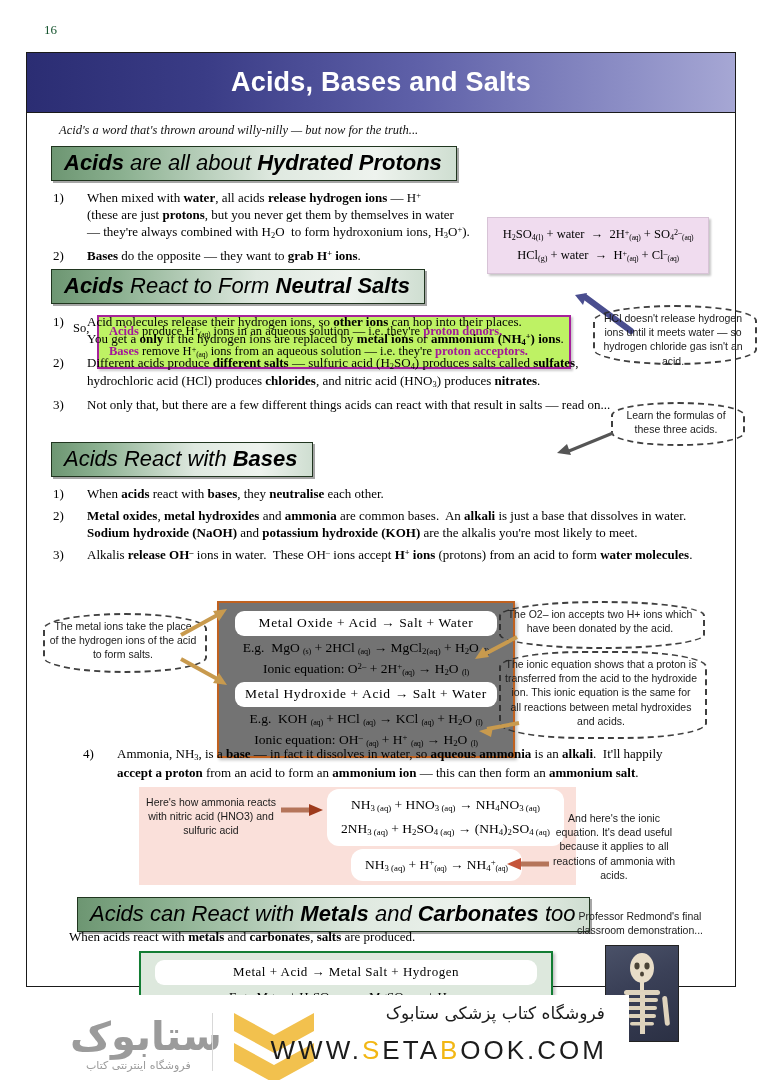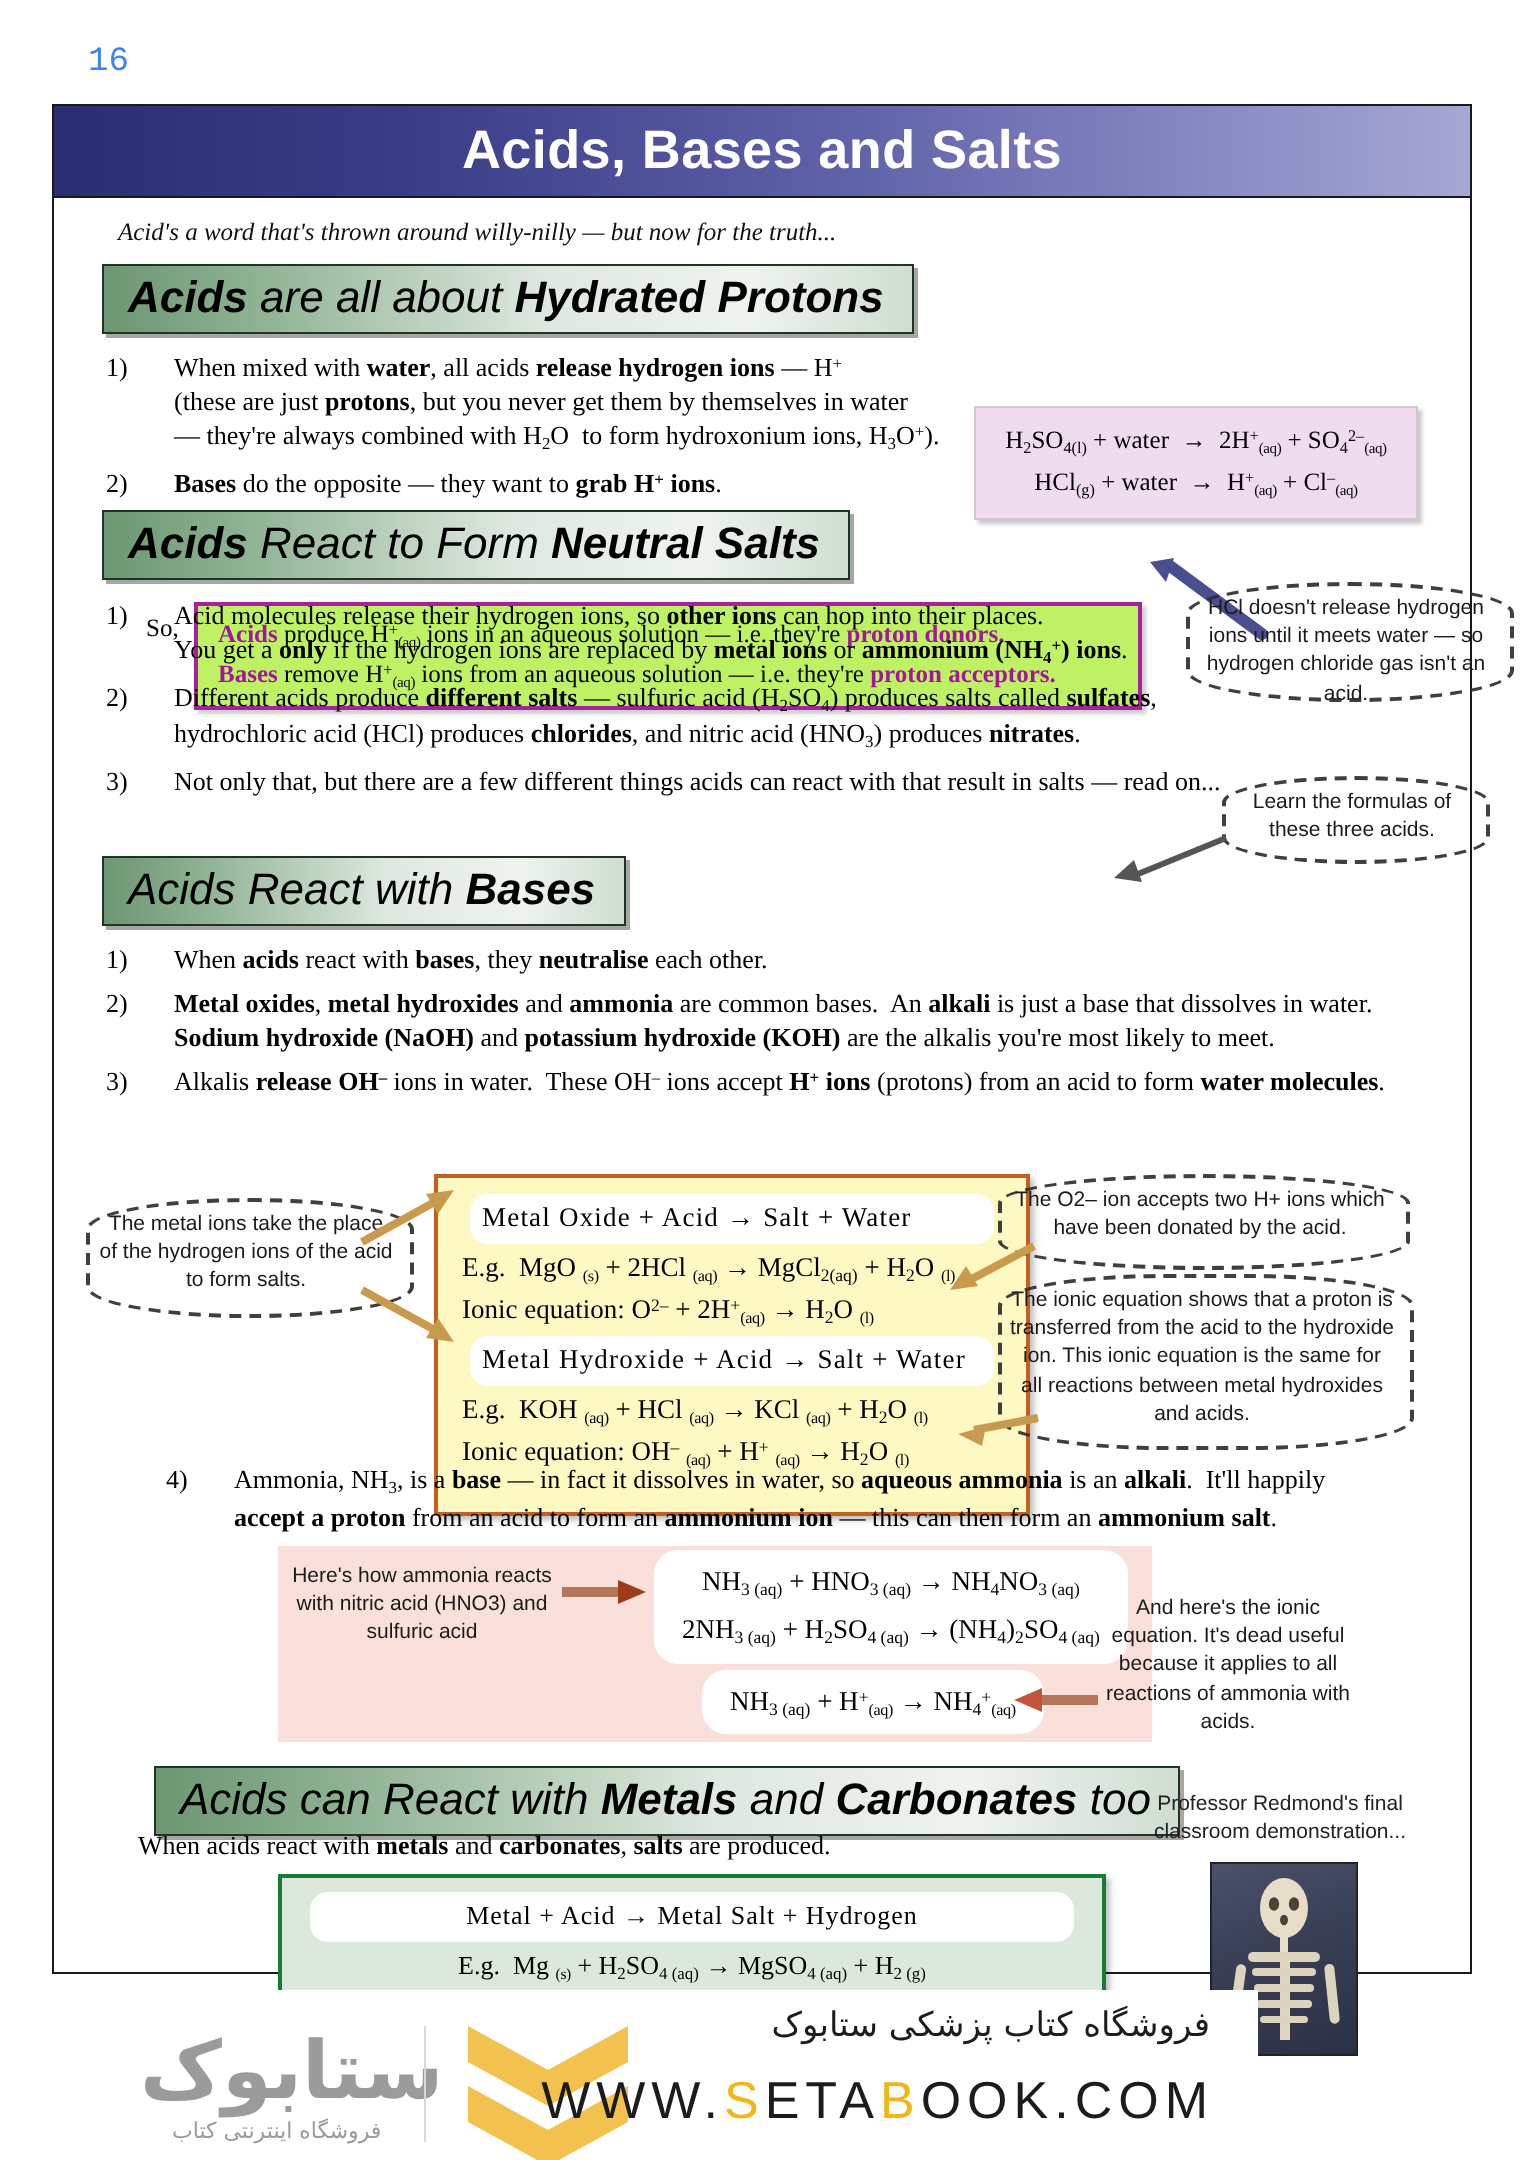--- a/index.html
+++ b/index.html
@@ -1,25 +1,25 @@
 <!DOCTYPE html>
 <html><head>
 <meta charset="utf-8">
 <style>
   html,body{margin:0;padding:0;background:#fff;}
   body{width:763px;height:1080px;position:relative;overflow:hidden;
        font-family:"Liberation Serif",serif;color:#000;}
 
-  .page-number{position:absolute;left:44px;top:22px;font-size:17px;
-     font-family:Liberation Mono, monospace;color:#3b82f6;}
+  .page-number{position:absolute;left:44px;top:22px;font-size:13px;
+     font-family:Liberation Serif, serif;color:#14532d;}
 
   .sheet{position:absolute;left:26px;top:52px;width:710px;height:935px;
      border:1.5px solid #1a1a1a;background:#fff;box-sizing:border-box;}
 
-  .title-bar{height:46px;width:100%;box-sizing:border-box;
+  .title-bar{height:60px;width:100%;box-sizing:border-box;
      background:linear-gradient(to right,#2b2d73 0%,#3a3c86 25%,#5e60a8 55%,#8d8fc6 85%,#a6a7d4 100%);
      border-bottom:1.5px solid #1a1a1a;display:flex;align-items:center;justify-content:center;text-align:right;}
   .title-bar h1{margin:0;color:#fff;font-family:"Liberation Sans",sans-serif;
      font-weight:bold;font-size:27px;letter-spacing:0.2px;}
 
   .body-area{position:relative;padding:0 10px;height:887px;}
 
   .intro{font-style:italic;font-size:12.5px;margin:10px 0 0 22px;color:#111;
      font-family:"Liberation Serif",serif;}
 
@@ -56,23 +56,23 @@
 
   .so{position:absolute;left:46px;font-size:12.5px;}
 
   
   .note{font-family:"Liberation Sans",sans-serif;font-size:10.5px;line-height:1.35;
      text-align:center;color:#1a1a1a;position:absolute;}
 
   .arrow-sv{position:absolute;}
 
   
-  .orange-box{position:absolute;background:#fef9c3;border:2.5px solid #c0611f;
-     box-shadow:2px 2px 3px rgba(0,0,0,0.25);
-     padding:6px 12px 19px 12px;font-size:13.5px;line-height:1.55;}
+  .orange-box{position:absolute;background:#737373;border:2.5px solid #c0611f;
+     box-shadow:2px 2px 3px rgba(0,0,0,0.25);text-align:center;
+     padding:6px 12px 5px 12px;font-size:13.5px;line-height:1.55;}
   .wpill{background:#ffffff;border-radius:9px;display:block;margin:2px 4px;
      padding:2px 6px;letter-spacing:0.6px;}
 
   
   .ammonia{position:absolute;background:#fae0da;}
   .ammonia .wpill2{background:#fff;border-radius:12px;display:inline-block;
      padding:4px 14px;font-size:13.5px;line-height:1.8;text-align:center;}
 
   
   .green-box{position:absolute;background:#dde8dd;border:2.5px solid #127d33;

